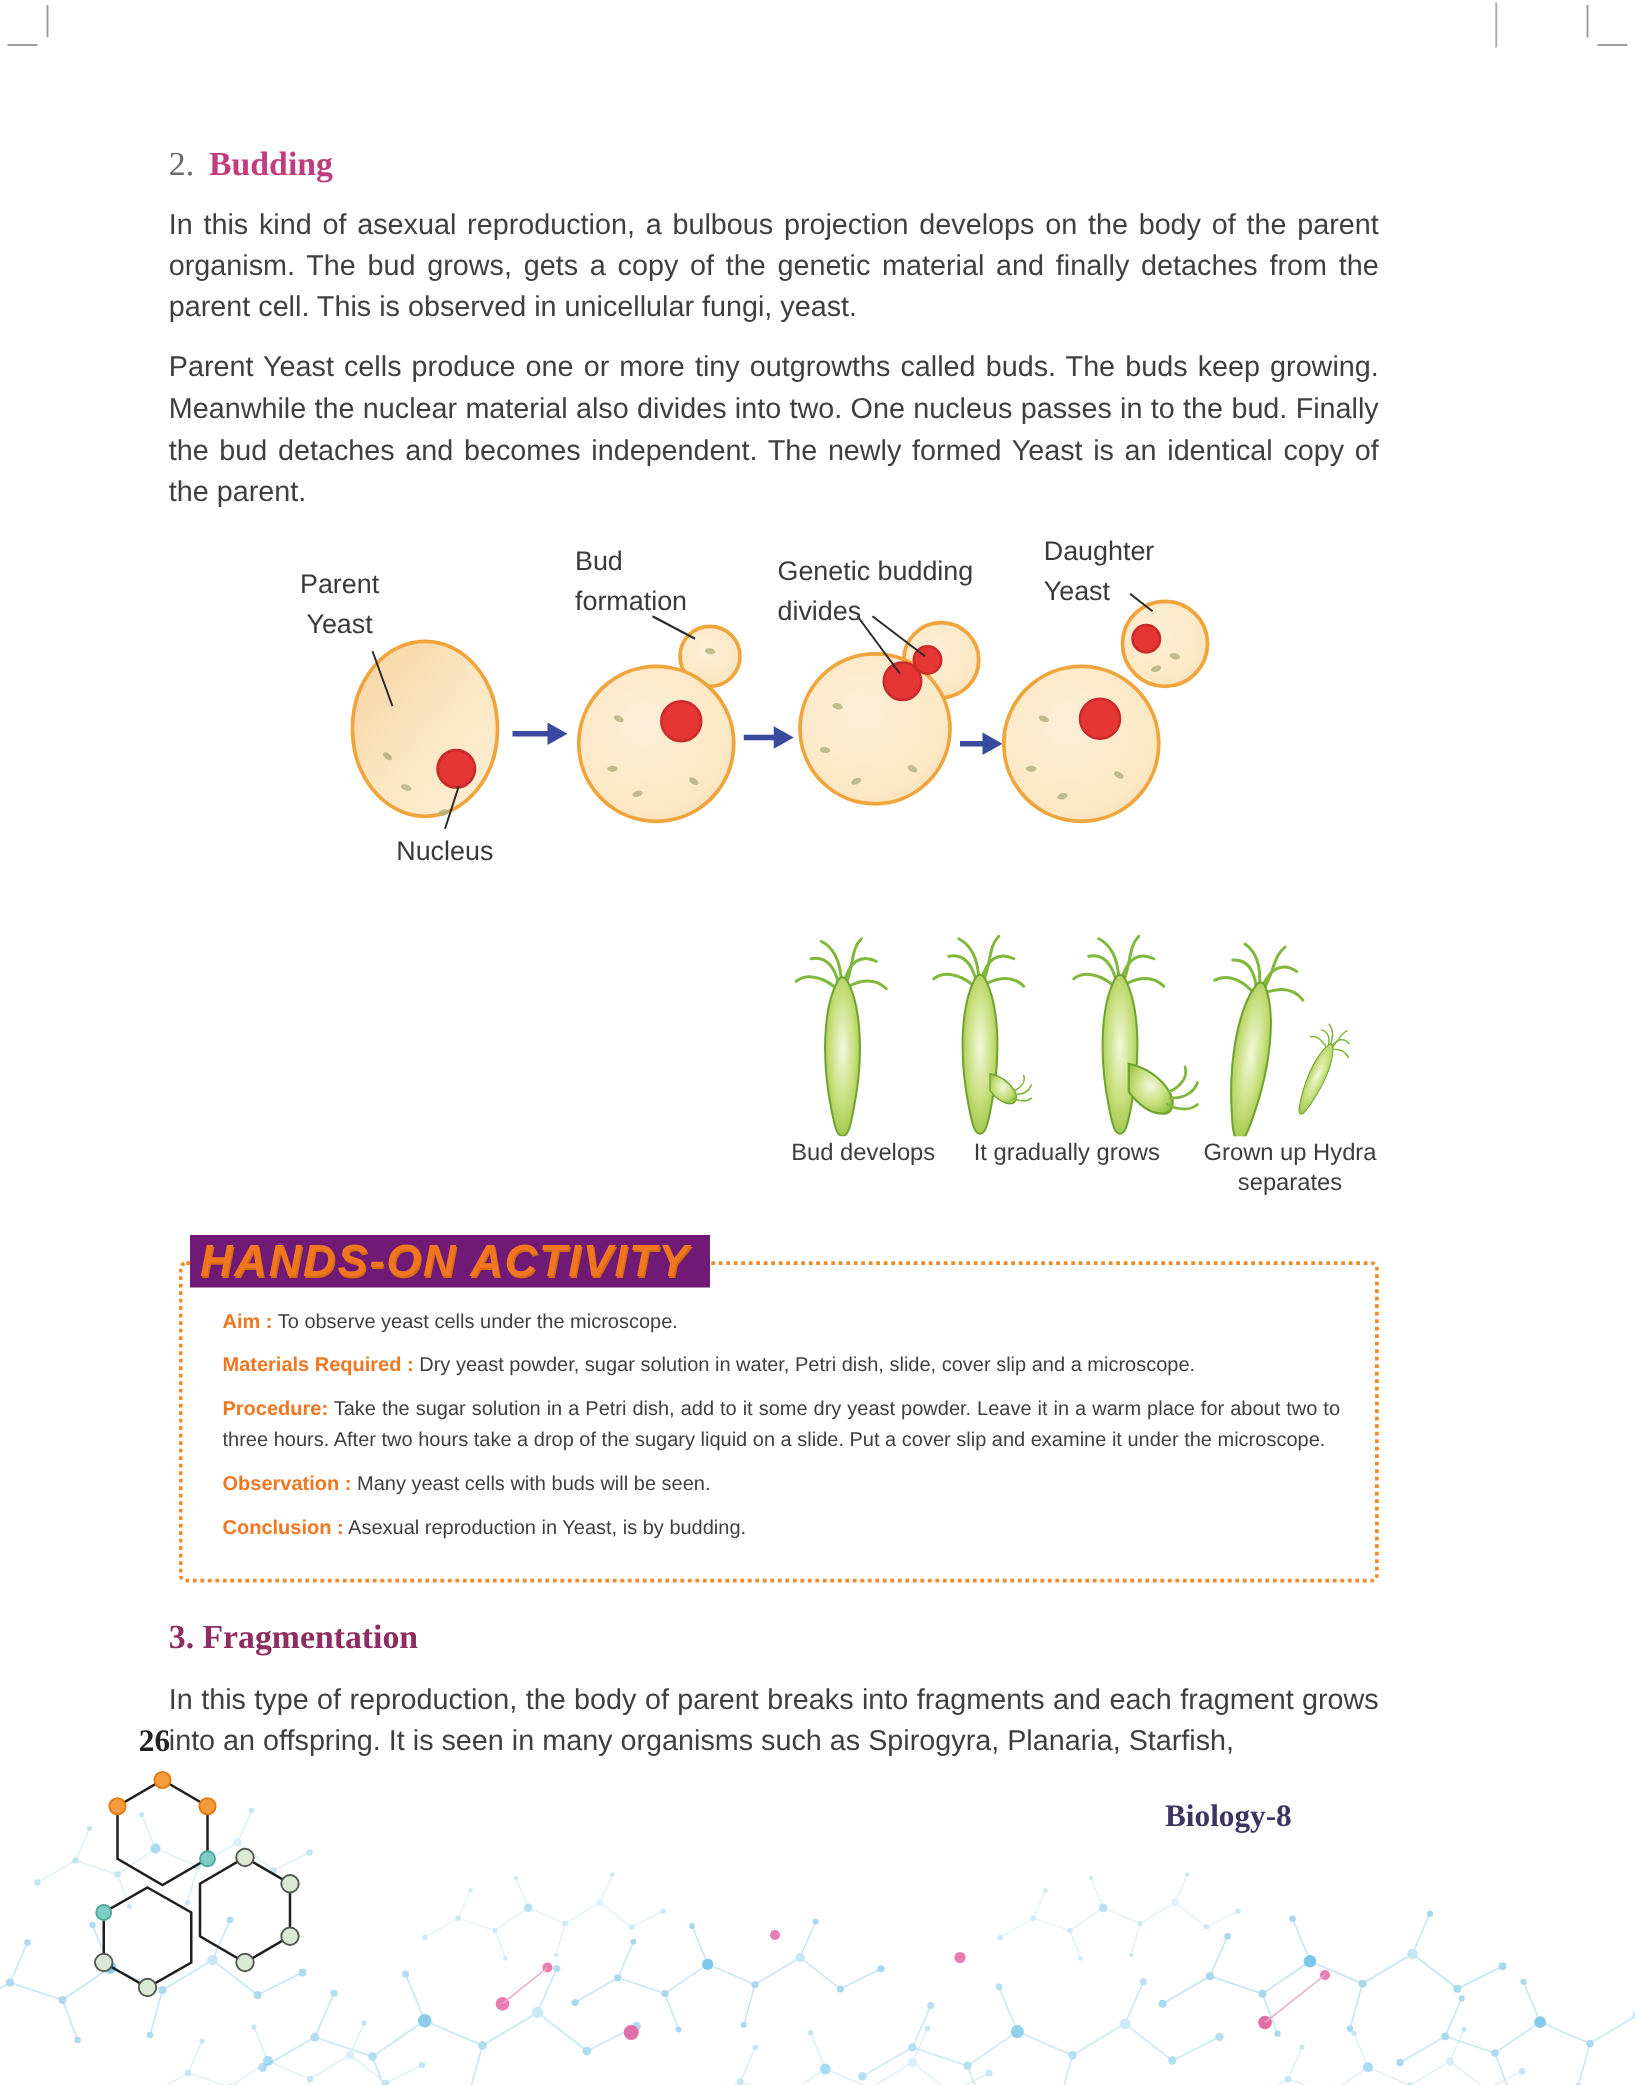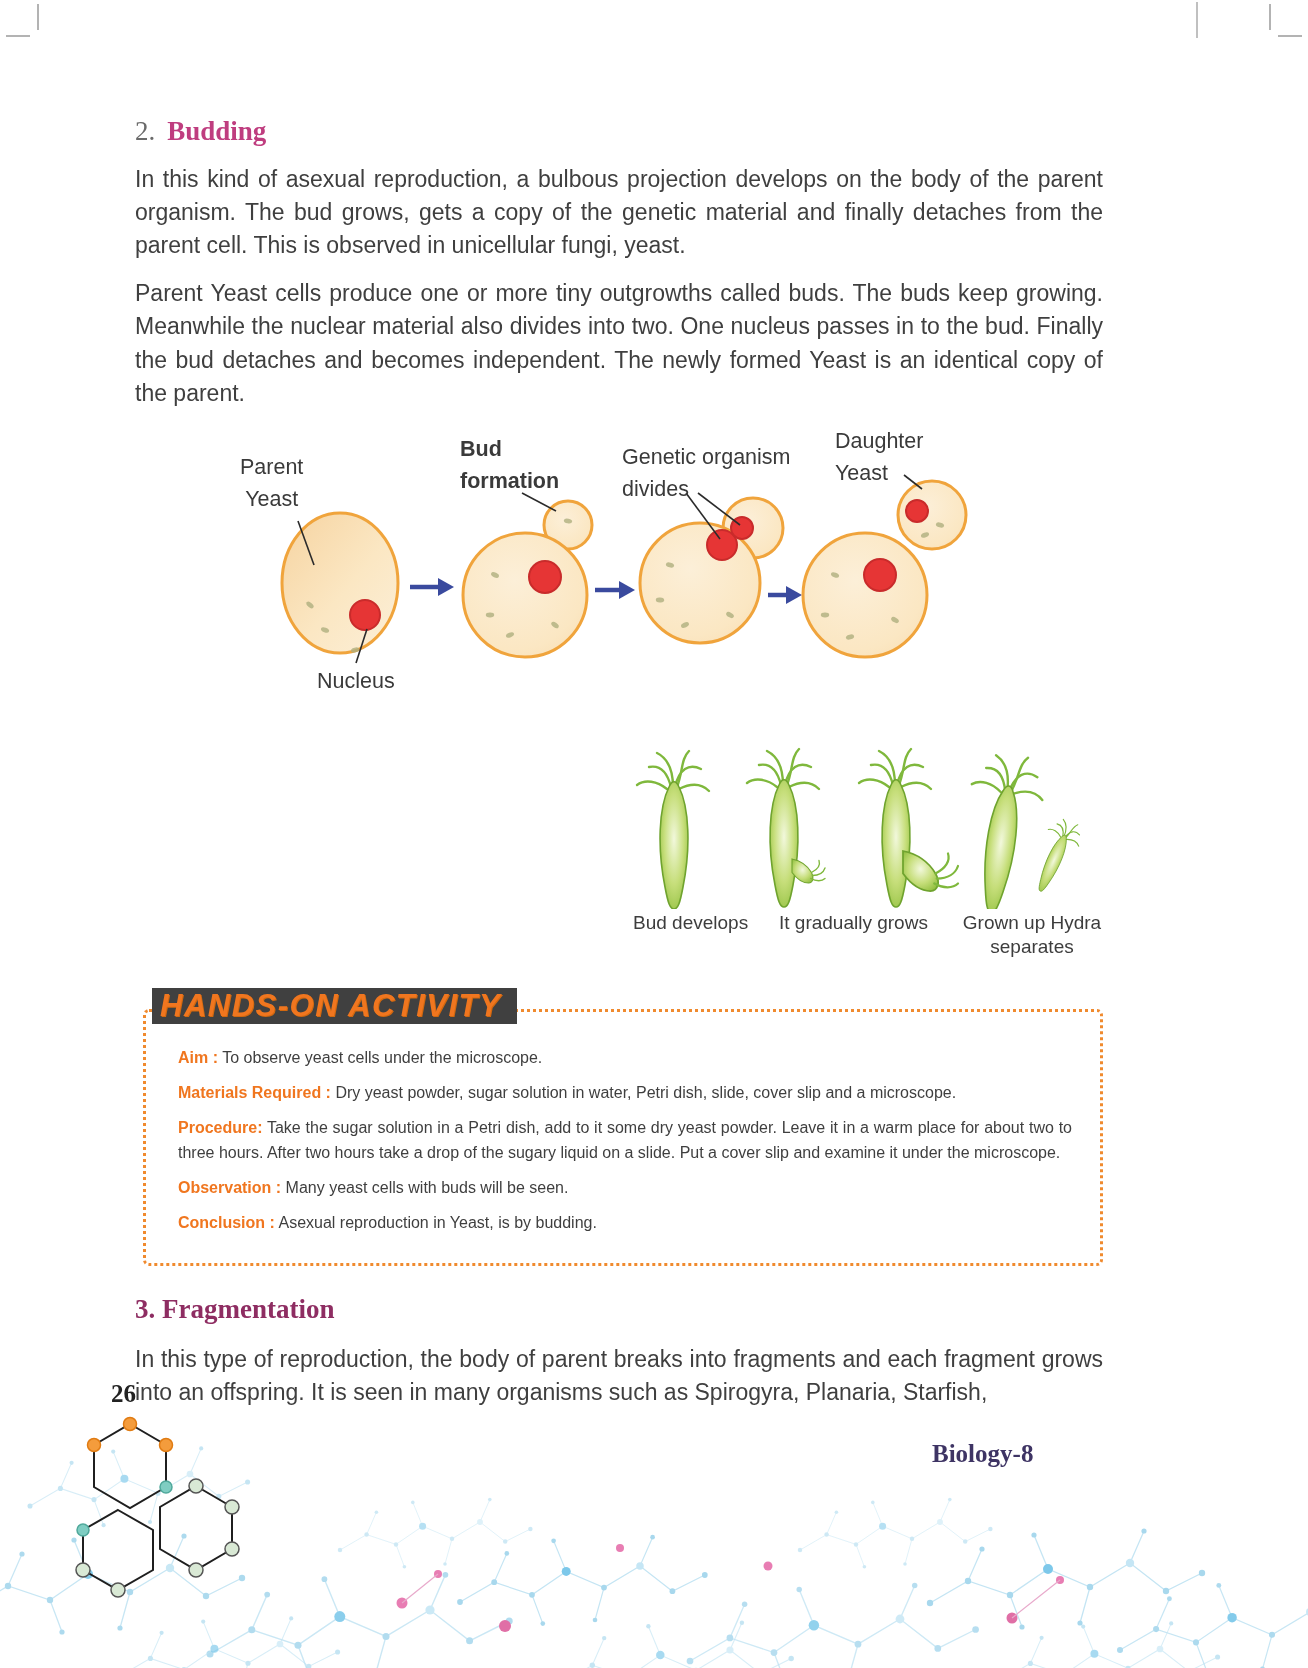--- a/index.html
+++ b/index.html
@@ -34,22 +34,22 @@
   .hydra-fig svg { position:absolute; left:0; top:8px; }
   .hcap { position:absolute; font-size:19px; color:#3d3d3d; line-height:1.3; white-space:pre-line; }
   .hcap1 { left:6px;  top:172px; }
   .hcap2 { left:152px; top:172px; }
   .hcap3 { left:330px; top:172px; width:150px; text-align:center; }
 
   
   .activity { position:relative; margin:40px 0 28px 8px; border:3px dotted #F08A2E; border-radius:6px; padding:34px 28px 16px 32px; }
   .act-title {
     position:absolute; top:-24px; left:6px;
-    background:#404040; padding:0 16px 0 8px;
-    font-size:31px; font-weight:bold; font-style:italic;
+    background:#701a75; padding:0 16px 0 8px;
+    font-size:36px; font-weight:bold; font-style:italic;
     color:#F0761F; letter-spacing:1.5px;
     text-shadow:1px 1px 0 #d2680f;
     font-family:"Liberation Sans", sans-serif;
   }
   .act-line { font-size:16px; line-height:1.52; text-align:justify; margin-bottom:11px; color:#3f3f3f; }
   .act-label { color:#F0761F; font-weight:bold; }
 
   
   h3.frag-heading { font-family:"Liberation Serif", serif; font-size:27px; color:#8E2D62; font-weight:bold; margin:6px 0 18px 0; }
 
@@ -153,23 +153,23 @@
         <line x1="118" y1="96" x2="134" y2="140" stroke="#2b2b2b" stroke-width="1.6"></line>
         <line x1="342" y1="68" x2="376" y2="86" stroke="#2b2b2b" stroke-width="1.6"></line>
         <line x1="506" y1="68" x2="540" y2="114" stroke="#2b2b2b" stroke-width="1.6"></line>
         <line x1="518" y1="68" x2="560" y2="100" stroke="#2b2b2b" stroke-width="1.6"></line>
         <line x1="724" y1="50" x2="742" y2="64" stroke="#2b2b2b" stroke-width="1.6"></line>
         <line x1="176" y1="238" x2="187" y2="204" stroke="#2b2b2b" stroke-width="1.6"></line>
       </svg>
 
       <div class="dlabel" style="left:105px; top:26px;text-align:center;">Parent
 Yeast</div>
-      <div class="dlabel" style="left:325px; top:8px;font-weight:bold;">Bud
+      <div class="dlabel" style="left:325px; top:8px;">Bud
 formation</div>
-      <div class="dlabel" style="left:487px; top:16px;">Genetic organism
+      <div class="dlabel" style="left:487px; top:16px;">Genetic budding
 divides</div>
       <div class="dlabel" style="left:700px; top:0px;">Daughter
 Yeast</div>
       <div class="dlabel" style="left:182px; top:240px;">Nucleus</div>
     </div>
 
     <div class="hydra-row">
       <div class="hydra-text">
       </div>
       <div class="hydra-fig">

